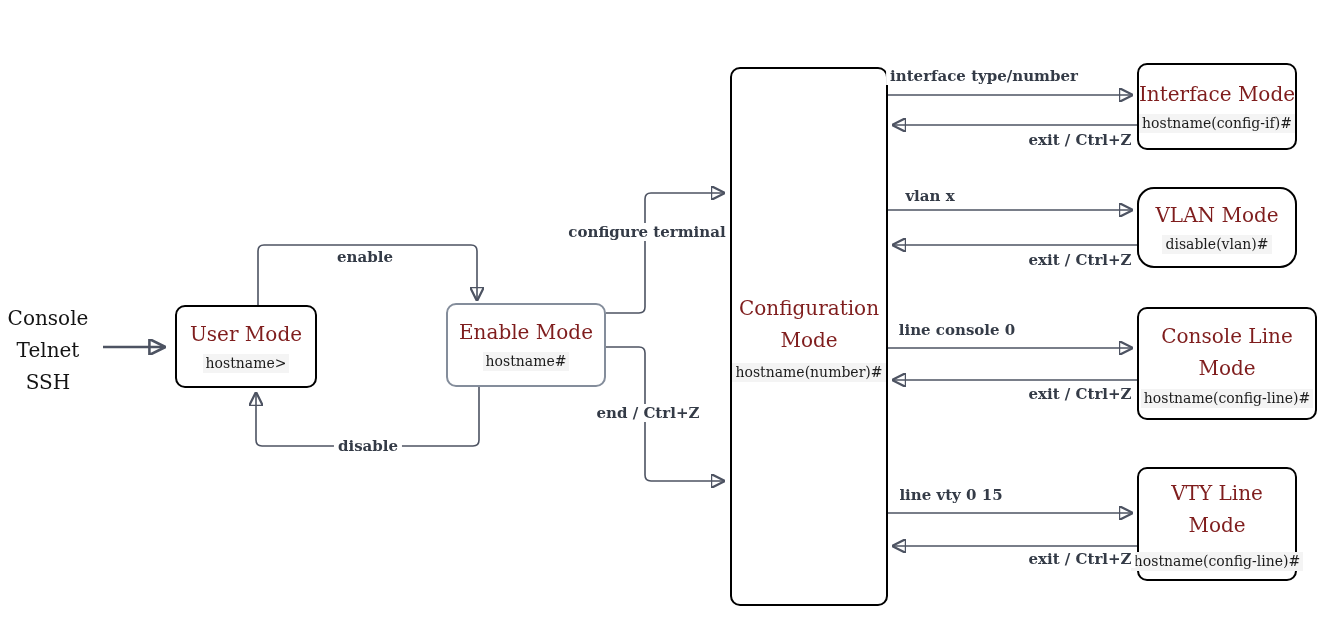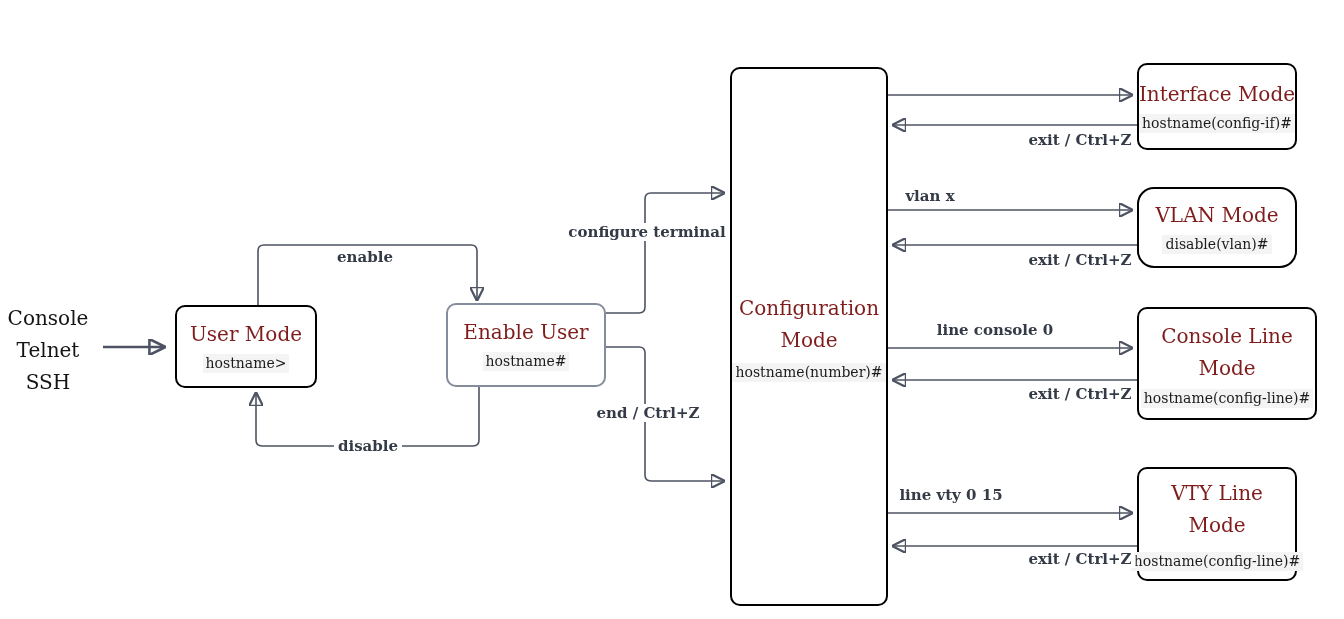--- a/index.html
+++ b/index.html
@@ -79,21 +79,21 @@
     <div>Telnet</div>
     <div>SSH</div>
   </div>
 
   <div class="box" style="left:175px; top:305px; width:142px; height:83px;">
     <div class="title">User Mode</div>
     <div class="prompt">hostname&gt;</div>
   </div>
 
   <div class="box gray-border" style="left:446px; top:303px; width:160px; height:84px;">
-    <div class="title">Enable User</div>
+    <div class="title">Enable Mode</div>
     <div class="prompt">hostname#</div>
   </div>
 
   <div class="box config" style="left:730px; top:67px; width:158px; height:539px;">
     <div class="title">
       <span class="tline">Configuration</span>
       <span class="tline">Mode</span>
     </div>
     <div class="prompt">hostname(number)#</div>
   </div>
@@ -122,24 +122,25 @@
       <span class="tline">Mode</span>
     </div>
     <div class="prompt">hostname(config-line)#</div>
   </div>
 
   <div class="edge-label" style="left:365px; top:245px;margin-top:12px;">enable</div>
   <div class="edge-label" style="left:368px; top:446px;">disable</div>
   <div class="edge-label" style="left:647px; top:232px;">configure terminal</div>
   <div class="edge-label" style="left:648px; top:413px;">end / Ctrl+Z</div>
 
+  <div class="edge-label" style="left:984px; top:76px;">interface type/number</div>
   <div class="edge-label" style="left:1080px; top:140px;">exit / Ctrl+Z</div>
 
   <div class="edge-label" style="left:930px; top:196px;">vlan x</div>
   <div class="edge-label" style="left:1080px; top:260px;">exit / Ctrl+Z</div>
 
-  <div class="edge-label" style="left:995px; top:330px;">line console 0</div>
+  <div class="edge-label" style="left:957px; top:330px;">line console 0</div>
   <div class="edge-label" style="left:1080px; top:394px;">exit / Ctrl+Z</div>
 
   <div class="edge-label" style="left:951px; top:495px;">line vty 0 15</div>
   <div class="edge-label" style="left:1080px; top:559px;">exit / Ctrl+Z</div>
 
 </div>
 
 </body></html>

